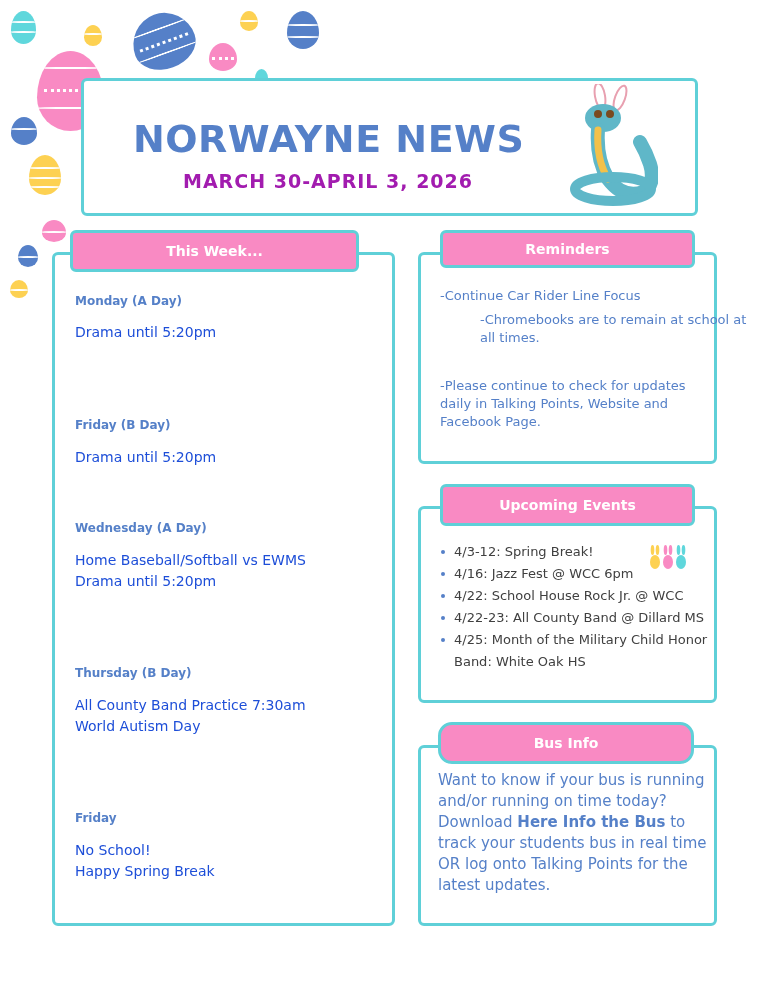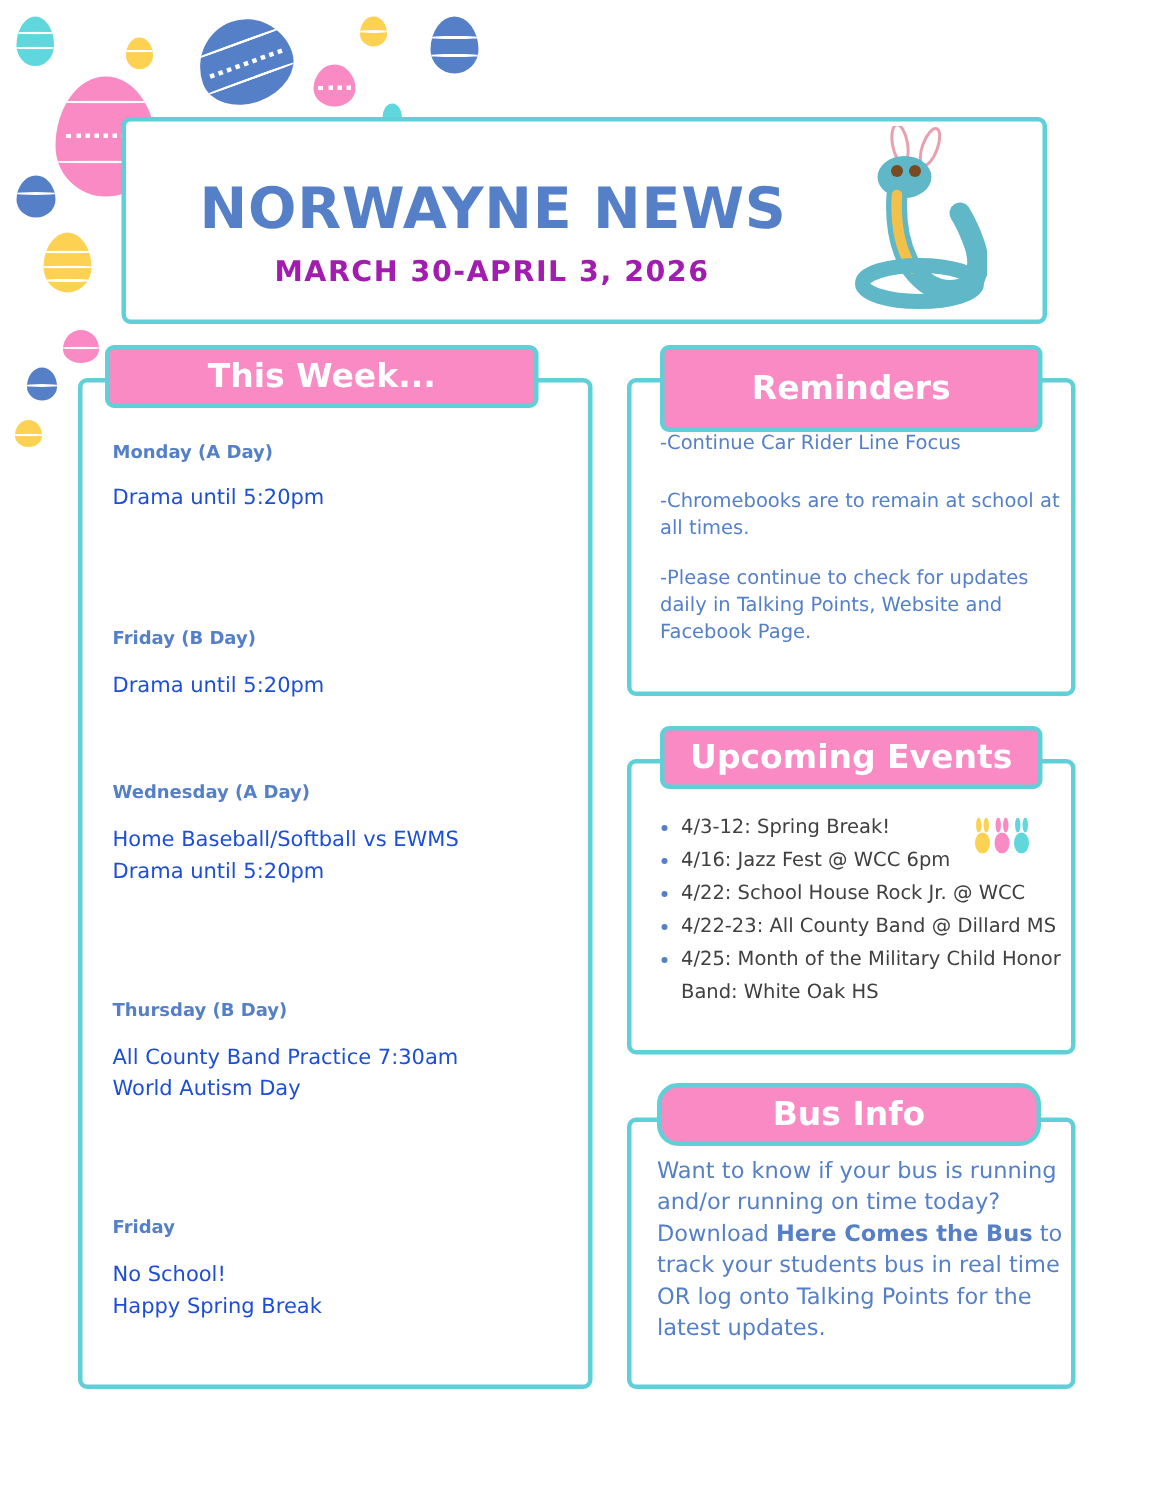--- a/index.html
+++ b/index.html
@@ -14,30 +14,30 @@
   .yellow { background: #fdd152; }
   .teal { background: #5fd7dc; }
 
   .box { position: absolute; border: 3px solid #5fd0d8; border-radius: 6px; background: #fff; }
   .header-box { left: 81px; top: 78px; width: 617px; height: 138px; }
   .title { position: absolute; left: 133px; top: 117px; font-family: "DejaVu Sans", sans-serif; font-weight: bold; font-size: 38px; color: #5580c8; letter-spacing: 0.5px; }
   .subtitle { position: absolute; left: 183px; top: 170px; font-weight: bold; font-size: 19px; color: #a21caf; letter-spacing: 1px; }
 
   .snake { position: absolute; left: 568px; top: 84px; width: 90px; height: 124px; }
 
-  .tab { position: absolute; background: #f98ac3; border: 3px solid #5fd0d8; border-radius: 6px; color: #fff; font-weight: bold; font-size: 22px; text-align: center; display: flex; align-items: center; justify-content: center; }
+  .tab { position: absolute; background: #f98ac3; border: 3px solid #5fd0d8; border-radius: 6px; color: #fff; font-weight: bold; font-size: 14px; text-align: center; display: flex; align-items: center; justify-content: center; }
 
   .week-box { left: 52px; top: 252px; width: 343px; height: 674px; }
   .week-tab { left: 70px; top: 230px; width: 289px; height: 42px; }
 
   .day-title { position: absolute; left: 75px; font-weight: bold; font-size: 12px; color: #5580c8; }
   .day-lines { position: absolute; left: 75px; font-size: 14px; line-height: 21px; color: #1d4ed8; }
 
   .rem-box { left: 418px; top: 252px; width: 299px; height: 212px; }
-  .rem-tab { left: 440px; top: 230px; width: 255px; height: 58px; }
+  .rem-tab { left: 440px; top: 230px; width: 255px; height: 38px; }
   .rem-text { position: absolute; left: 440px; width: 270px; font-size: 13px; line-height: 18px; color: #5580c8; }
 
   .ev-box { left: 418px; top: 506px; width: 299px; height: 197px; }
   .ev-tab { left: 440px; top: 484px; width: 255px; height: 42px; }
   .ev-list { position: absolute; left: 440px; top: 541px; width: 272px; list-style: none; font-size: 13px; color: #404040; }
   .ev-list li { position: relative; padding-left: 14px; line-height: 22px; }
   .ev-list li::before { content: ""; position: absolute; left: 1px; top: 9px; width: 4px; height: 4px; border-radius: 50%; background: #5580c8; }
 
   .peeps { position: absolute; left: 649px; top: 545px; width: 38px; height: 24px; }
 
@@ -140,21 +140,21 @@
 
 <div class="day-title" style="top:811px;">Friday</div>
 <div class="day-lines" style="top:840px;">
   <div>No School!</div>
   <div>Happy Spring Break</div>
 </div>
 
 <div class="box rem-box"></div>
 <div class="tab rem-tab">Reminders</div>
 <div class="rem-text" style="top:287px;">-Continue Car Rider Line Focus</div>
-<div class="rem-text" style="top:326px;">-Chromebooks are to remain at school at all times.</div>
+<div class="rem-text" style="top:311px;margin-left:40px;">-Chromebooks are to remain at school at all times.</div>
 <div class="rem-text" style="top:377px;">-Please continue to check for updates daily in Talking Points, Website and Facebook Page.</div>
 
 <div class="box ev-box"></div>
 <div class="tab ev-tab">Upcoming Events</div>
 <ul class="ev-list">
   <li>4/3-12: Spring Break!</li>
   <li>4/16: Jazz Fest @ WCC 6pm</li>
   <li>4/22: School House Rock Jr. @ WCC</li>
   <li>4/22-23: All County Band @ Dillard MS</li>
   <li>4/25: Month of the Military Child Honor Band: White Oak HS</li>
@@ -174,14 +174,14 @@
       <ellipse cx="32" cy="17" rx="5" ry="7"></ellipse>
       <ellipse cx="29.5" cy="5" rx="1.8" ry="5"></ellipse>
       <ellipse cx="34.5" cy="5" rx="1.8" ry="5"></ellipse>
     </g>
 </svg>
 
 <div class="box bus-box"></div>
 <div class="tab bus-tab">Bus Info</div>
 <div class="bus-text">
   <span>Want to know if your bus is running and/or running on time today?</span><br>
-  <span>Download </span><b>Here Comes the Bus</b><span> to track your students bus in real time OR log onto Talking Points for the latest updates.</span>
+  <span>Download </span><b>Here Info the Bus</b><span> to track your students bus in real time OR log onto Talking Points for the latest updates.</span>
 </div>
 
 </body></html>

